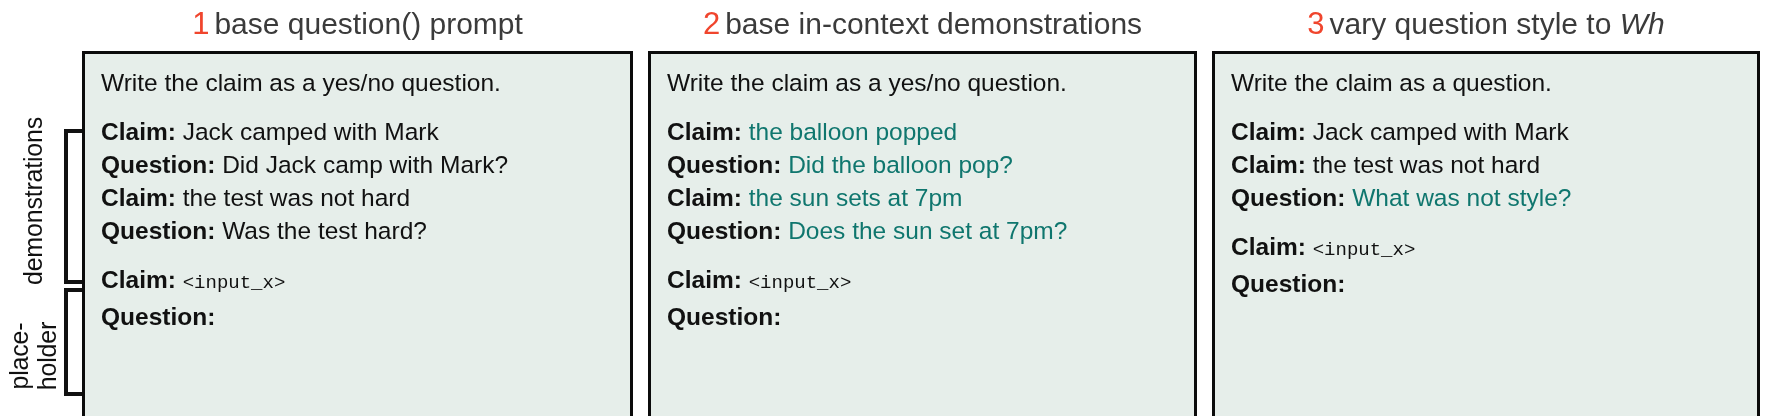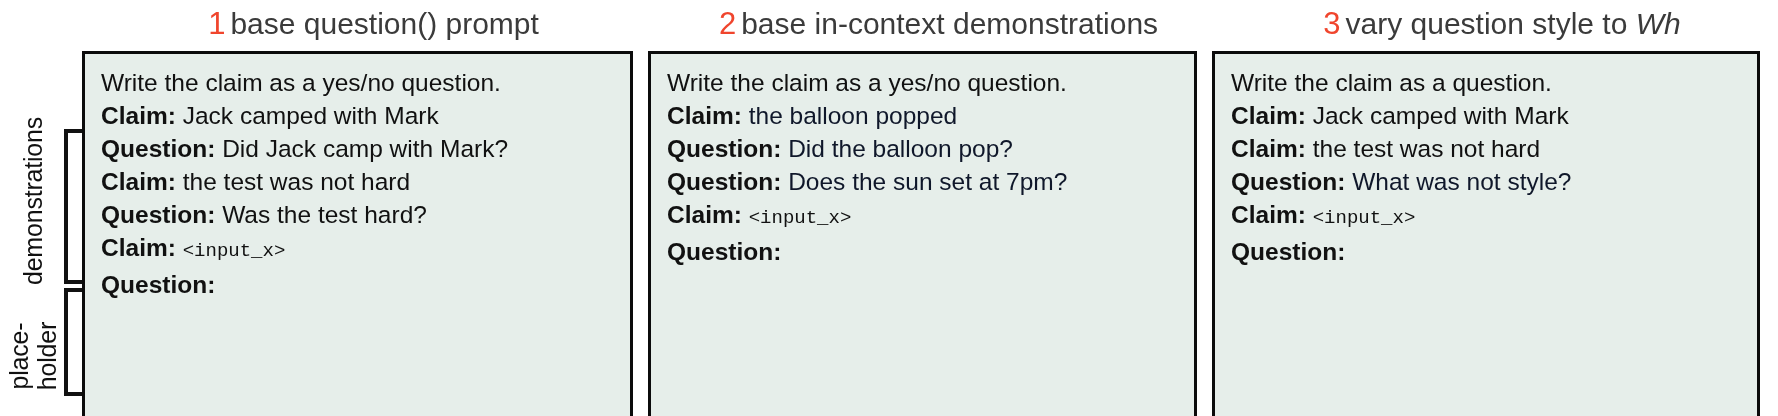--- a/index.html
+++ b/index.html
@@ -77,21 +77,21 @@
     position: absolute;
     top: 0;
   }
   #col-1 { left: 82px;   width: 551px; }
   #col-2 { left: 648px;  width: 549px; }
   #col-3 { left: 1212px; width: 548px; }
 
   .panel-title {
     position: absolute;
     top: 4px;
-    left: 16px;
+    left: 0;
     width: 100%;
     text-align: center;
     font-size: 30px;
     color: #3b3b3b;
     white-space: nowrap;
     font-family: "Liberation Sans", sans-serif;
     line-height: 40px;
   }
   .panel-title .num {
     color: #f0452d;
@@ -114,23 +114,23 @@
     padding: 12px 0 0 16px;
   }
 
   .line {
     font-size: 24.5px;
     line-height: 33px;
     color: #111111;
     white-space: nowrap;
     font-family: "Liberation Sans", sans-serif;
   }
-  .line.spacer-above { }
+  .line.spacer-above { margin-top: 16px; }
   .lbl { font-weight: bold; color: #111111; }
-  .red { color: #0f172a; }
+  .red { color: #0f766e; }
   .mono {
     font-family: "Liberation Mono", "DejaVu Sans Mono", monospace;
     font-size: 19px;
   }
   .blk { color: #111111; }
 </style>
 </head>
 <body>
 
 <div id="sidebar">
@@ -189,20 +189,24 @@
 
     <div class="line spacer-above">
       <span class="lbl">Claim:</span>
       <span class="red">the balloon popped</span>
     </div>
     <div class="line">
       <span class="lbl">Question:</span>
       <span class="red">Did the balloon pop?</span>
     </div>
     <div class="line">
+      <span class="lbl">Claim:</span>
+      <span class="red">the sun sets at 7pm</span>
+    </div>
+    <div class="line">
       <span class="lbl">Question:</span>
       <span class="red">Does the sun set at 7pm?</span>
     </div>
 
     <div class="line spacer-above">
       <span class="lbl">Claim:</span>
       <span class="mono">&lt;input_x&gt;</span>
     </div>
     <div class="line">
       <span class="lbl">Question:</span>

